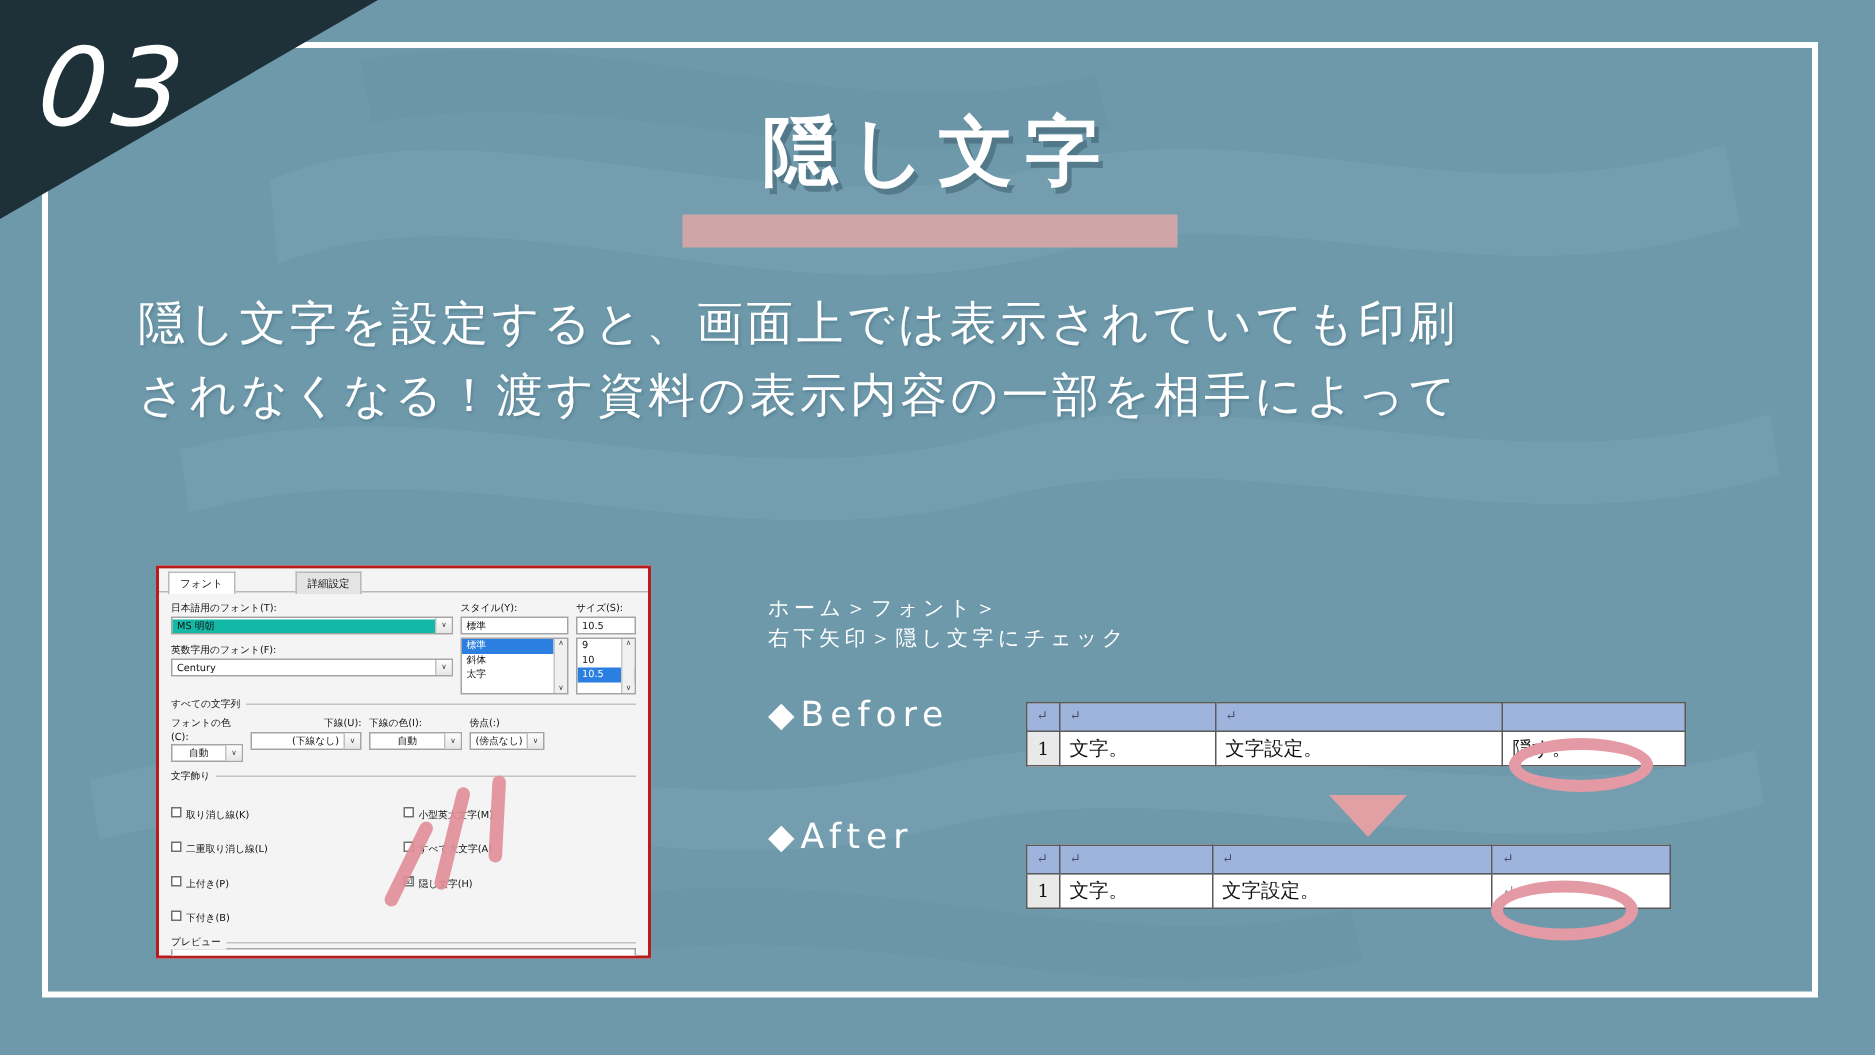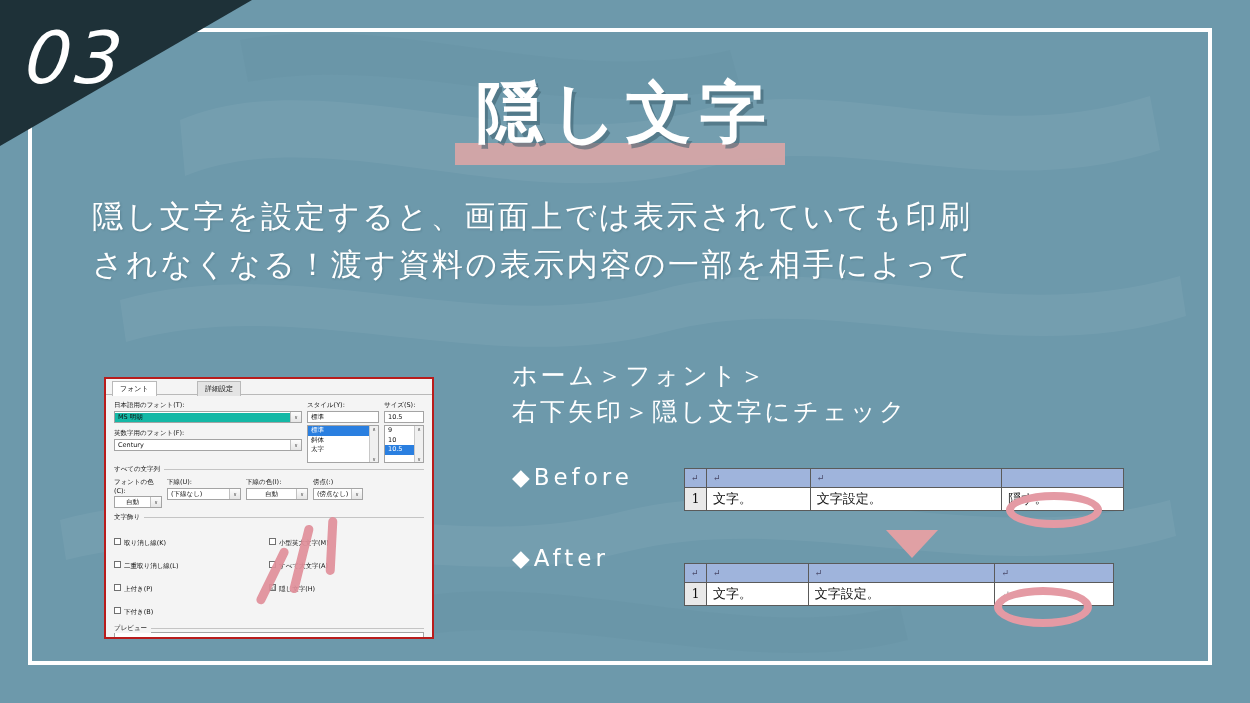--- a/index.html
+++ b/index.html
@@ -56,21 +56,21 @@
     position:absolute;
     left:455px; top:75px;
     width:330px; height:22px;
     background:#d8a6a6;
     opacity:.92;
   }
   .title {
     position:relative;
     display:inline-block;
     font-family:"DejaVu Sans", sans-serif;
-    font-size:66px; font-weight:bold;
+    font-size:50px; font-weight:bold;
     color:#ffffff;
     letter-spacing:8px;
     text-shadow:3px 4px 0 rgba(60,95,110,.55);
     z-index:2;
   }
 
   
   .body-text {
     position:absolute;
     left:92px; top:192px;
@@ -79,23 +79,23 @@
     font-size:31px;
     line-height:1.55;
     color:#ffffff;
     letter-spacing:2.5px;
     text-shadow:1px 1px 2px rgba(40,70,85,.25);
   }
   .body-text div { white-space:nowrap; }
 
   
   .howto {
-    position:absolute; left:512px; top:358px;
-    font-family:"DejaVu Sans", sans-serif;
-    font-size:25px; line-height:1.45;
+    position:absolute; left:512px; top:396px;
+    font-family:"DejaVu Sans", sans-serif;
+    font-size:14px; line-height:1.45;
     color:#ffffff; letter-spacing:3px;
   }
   .ba-label {
     position:absolute;
     font-family:"DejaVu Sans", sans-serif;
     font-size:23px; color:#ffffff;
     letter-spacing:4px;
   }
   #label-before { left:512px; top:464px; }
   #label-after  { left:512px; top:545px; }
@@ -210,21 +210,21 @@
     border-top:1px solid #c4c4c4;
     position:relative;
   }
   .grp-title {
     position:absolute; left:0; top:-5px;
     background:#f4f4f4; padding-right:4px;
     font-size:6.5px;
   }
   .grp-inner { padding-top:8px; display:flex; gap:5px; }
   .sub { display:flex; flex-direction:column; }
-  .w48 { width:48px; } .w74 { width:74px; } .w62 { width:62px; } .w50 { width:50px; }
+  .w48 { width:48px; } .w74 { width:74px;text-align:right; } .w62 { width:62px; } .w50 { width:50px; }
 
   .chk-cols { display:flex; padding-top:8px; }
   .chk-col { width:50%; }
   .chk {
     display:flex; align-items:flex-start; gap:3px;
     font-size:6.5px; line-height:11px; margin-bottom:1px;margin-top:12px;
   }
   .box {
     width:7px; height:7px;
     border:1px solid #707070; background:#fff;

